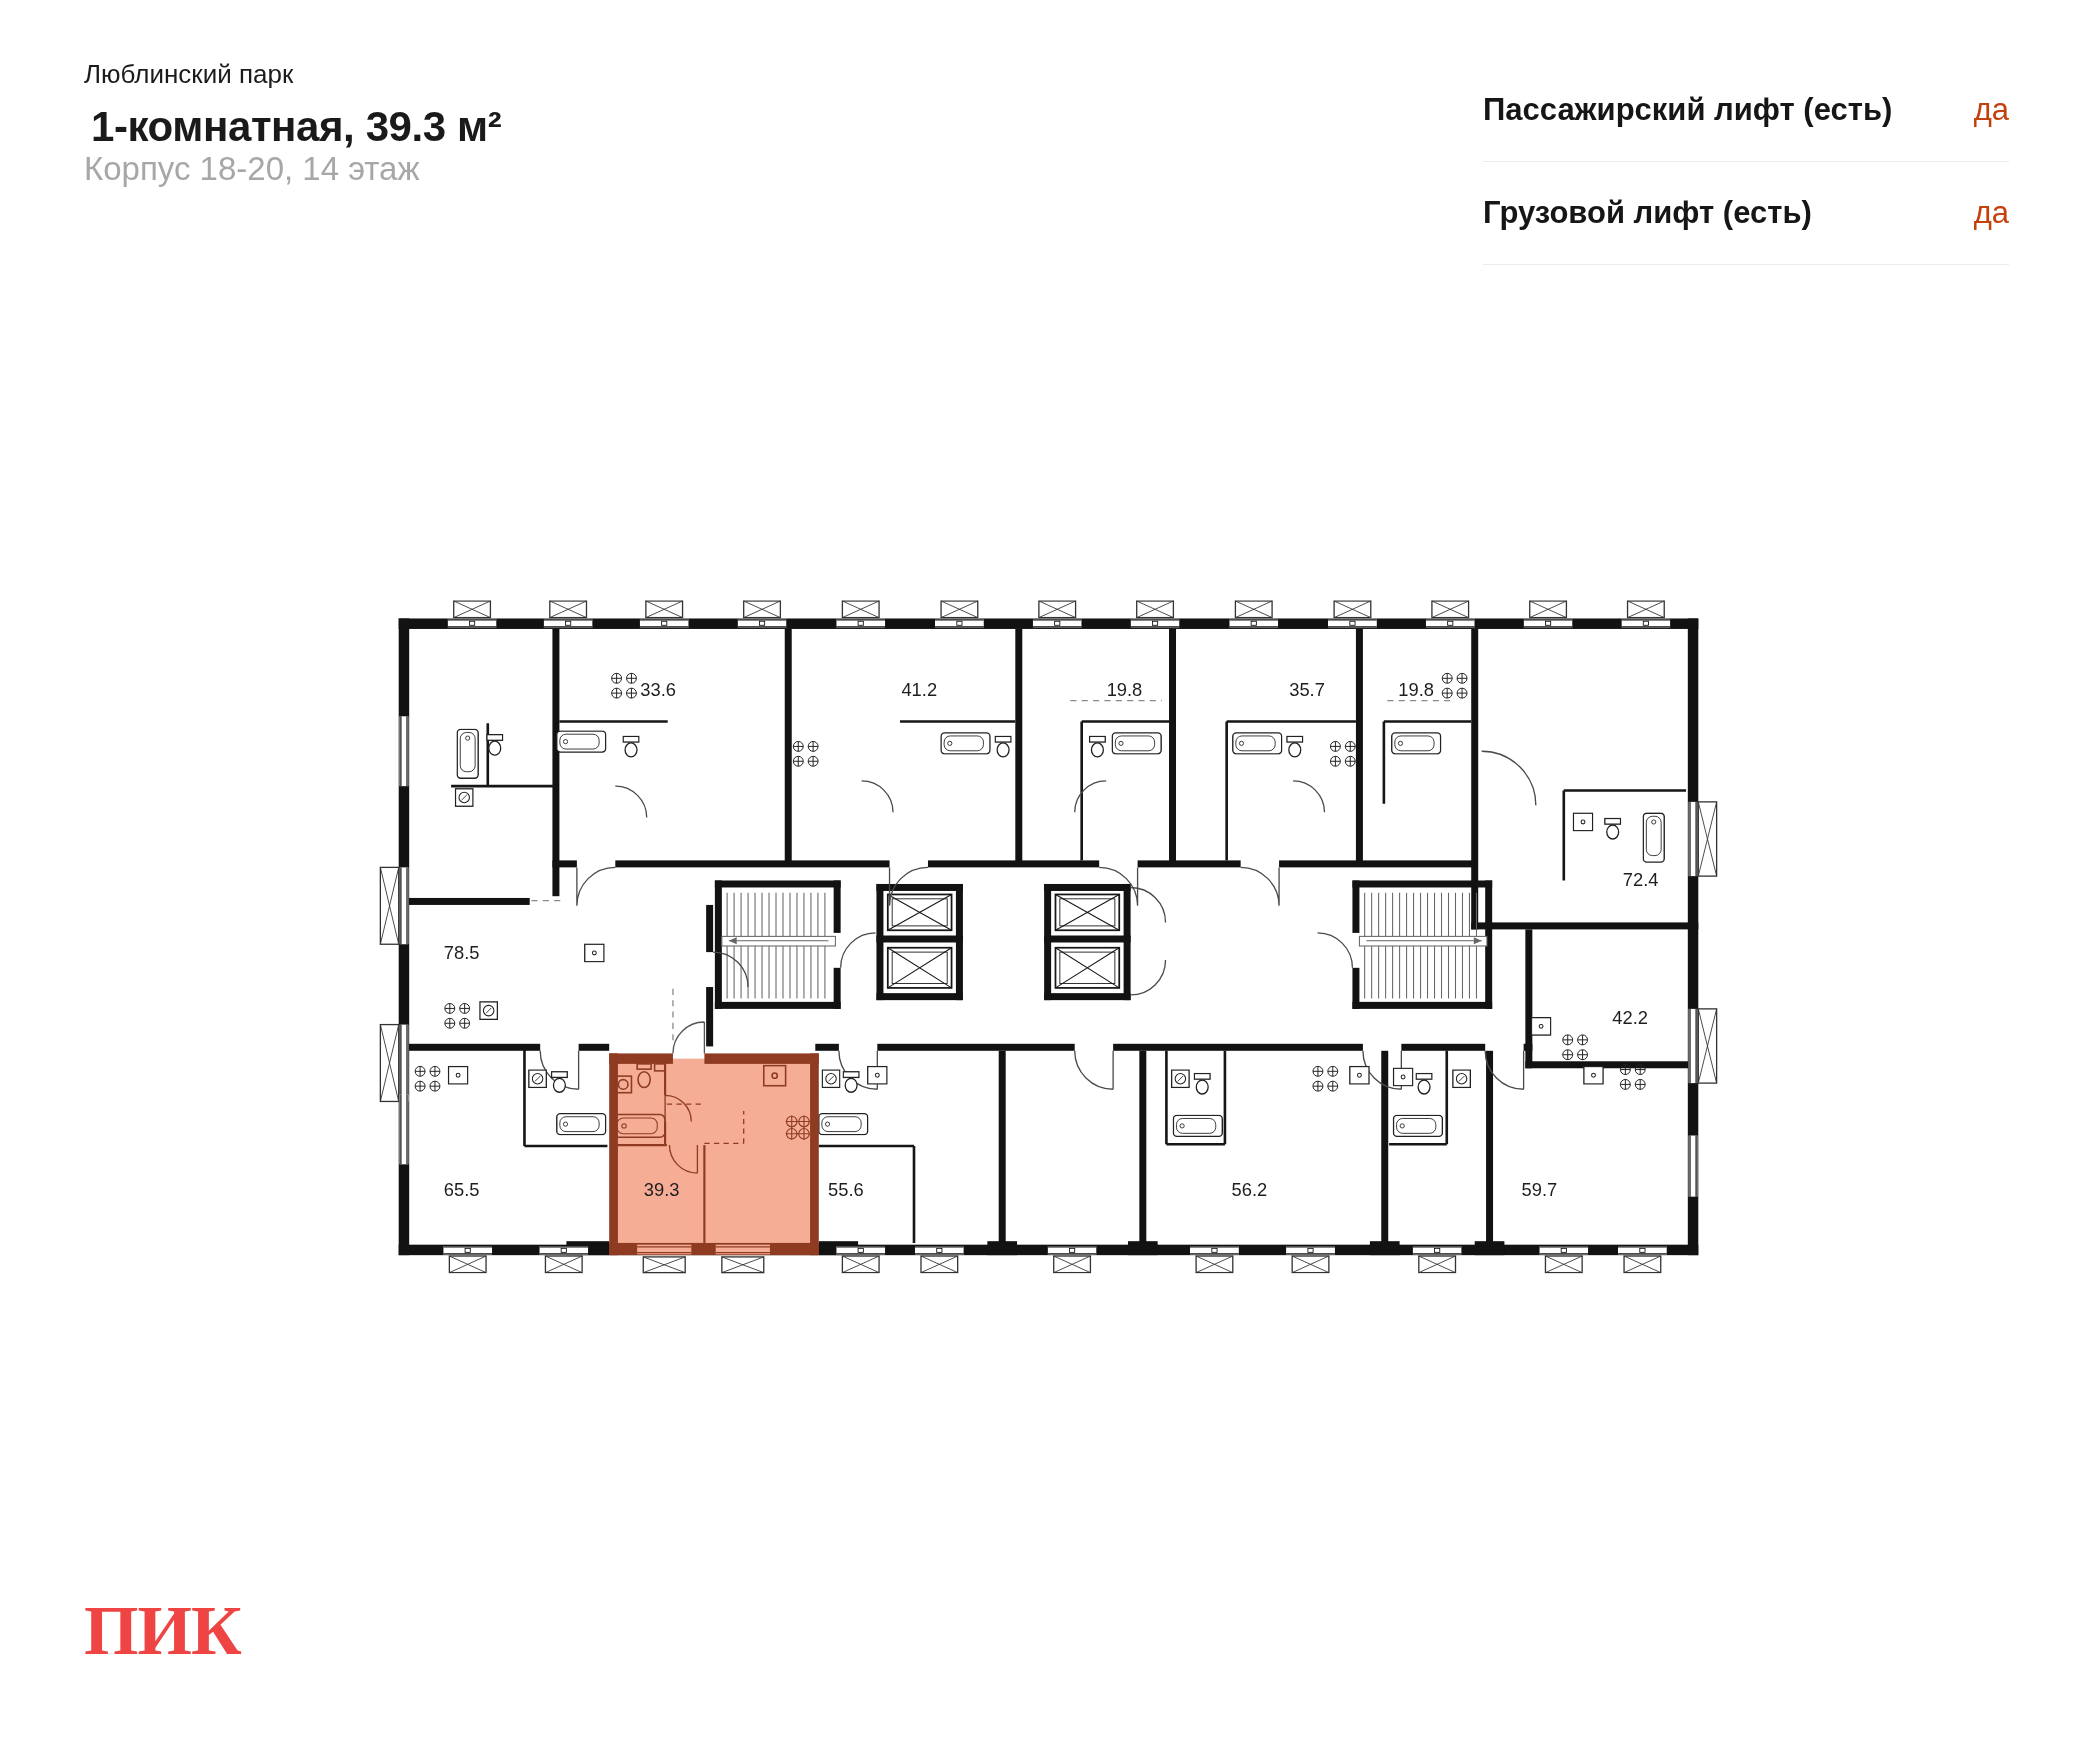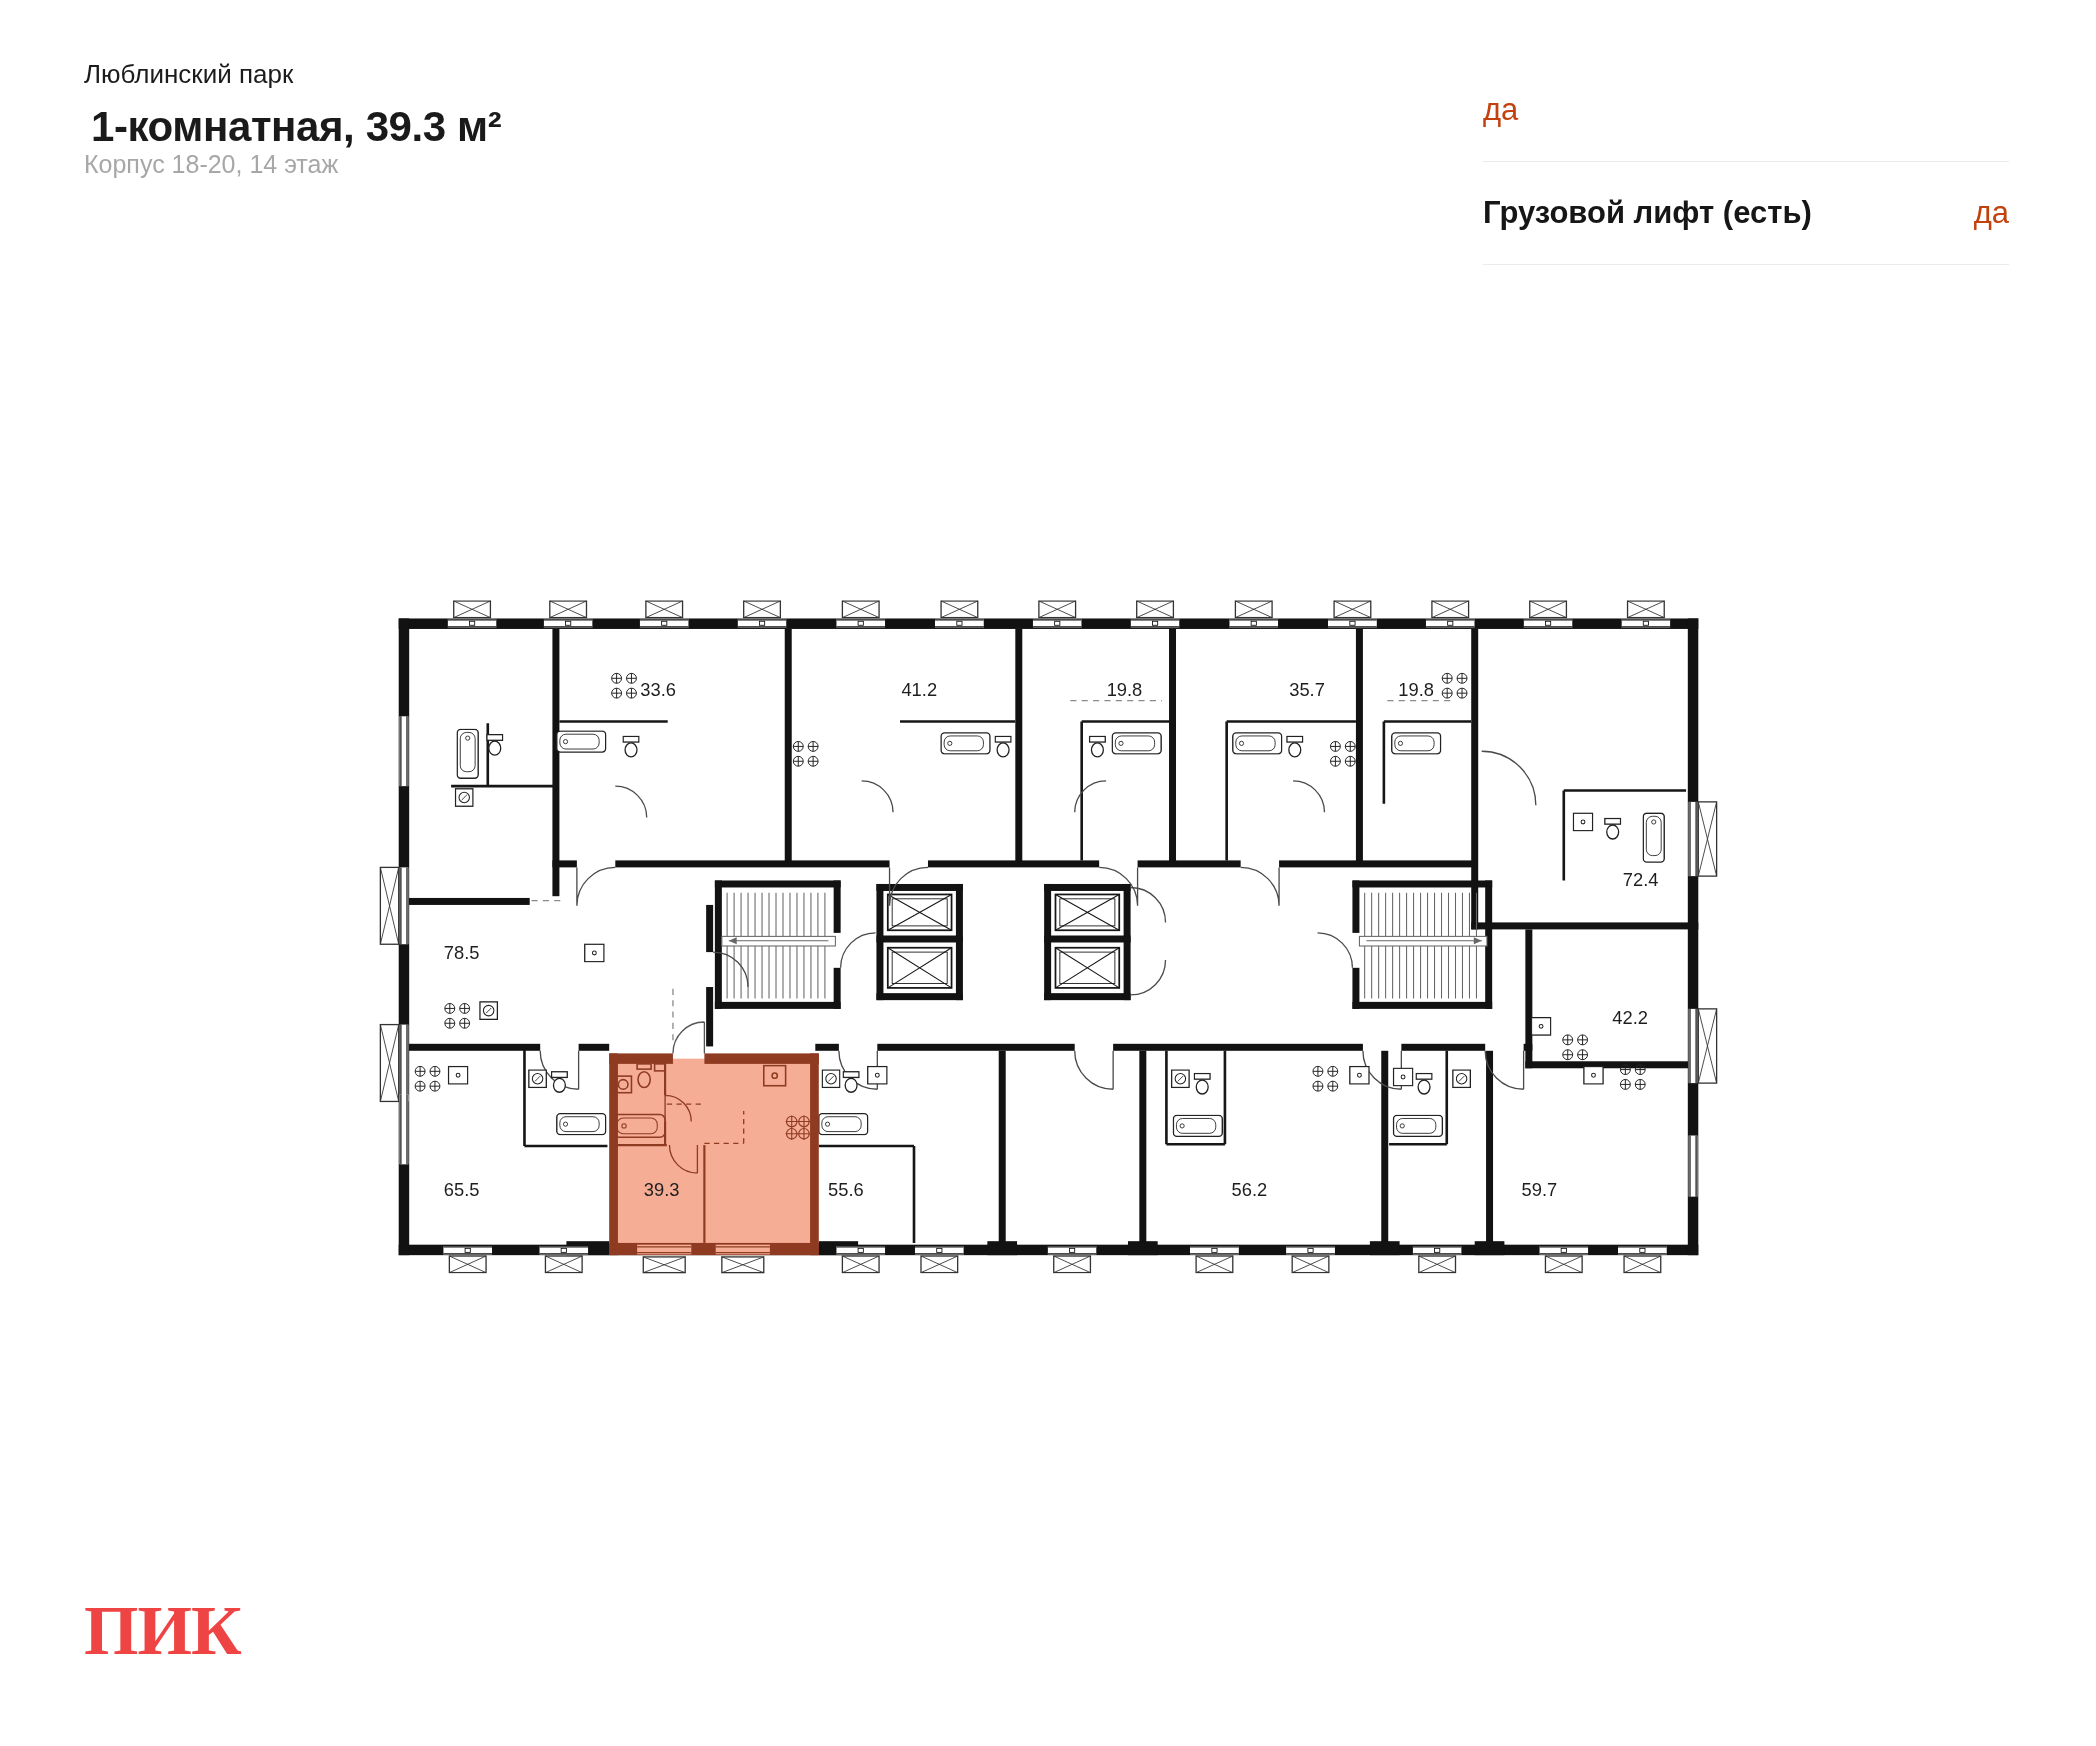--- a/index.html
+++ b/index.html
@@ -1,20 +1,20 @@
 <!DOCTYPE html>
 <html style="font-size:14px"><head>
 <meta charset="utf-8">
 <style>
   html,body{margin:0;padding:0;background:#fff;}
   .page{position:relative;width:2096px;height:1747px;background:#ffffff;overflow:hidden;
         font-family:"Liberation Sans",sans-serif;color:#191919;}
   .project{position:absolute;left:84px;top:59px;font-size:26px;font-weight:400;color:#1c1c1e;}
   .title{position:absolute;left:84px;top:96px;font-size:42px;font-weight:700;color:#1a1a1a;letter-spacing:-0.4px;margin:7px;}
-  .subtitle{position:absolute;left:84px;top:150px;font-size:25px;font-weight:400;color:#a7a7a9;}
+  .subtitle{position:absolute;left:84px;top:150px;font-size:33px;font-weight:400;color:#a7a7a9;}
   .info{position:absolute;left:1483px;top:91px;width:526px;}
   .irow{display:flex;justify-content:space-between;align-items:flex-start;
         padding-bottom:32px;border-bottom:1.7px solid #ebebeb;}
   .irow + .irow{padding-top:32px;align-items:center;}
   .irow .lbl{font-size:31px;font-weight:700;color:#161616;line-height:38px;}
   .irow .val{font-size:31px;font-weight:400;color:#c2410c;line-height:38px;}
   .plan{position:absolute;left:376px;top:594px;width:1345px;height:690px;}
   .plan text{font-family:"Liberation Sans",sans-serif;font-size:21px;fill:#1e1e1e;}
   .logo{position:absolute;left:84px;top:1591px;font-family:"DejaVu Sans",sans-serif;
         font-size:70px;font-weight:700;letter-spacing:-0.9px;color:#fb4e0a;cursor:pointer;}
@@ -23,20 +23,21 @@
 <body>
 
 <div class="page">
 
   <div class="project">Люблинский парк</div>
   <h1 class="title">1-комнатная, 39.3 м²</h1>
   <div class="subtitle">Корпус 18-20, 14 этаж</div>
 
   <section class="info">
     <div class="irow">
+      <span class="lbl">Пассажирский лифт (есть)</span>
       <span class="val">да</span>
     </div>
     <div class="irow">
       <span class="lbl">Грузовой лифт (есть)</span>
       <span class="val">да</span>
     </div>
   </section>
 
   <svg class="plan" viewBox="430 680 1540 790" xmlns="http://www.w3.org/2000/svg">
     <defs>

